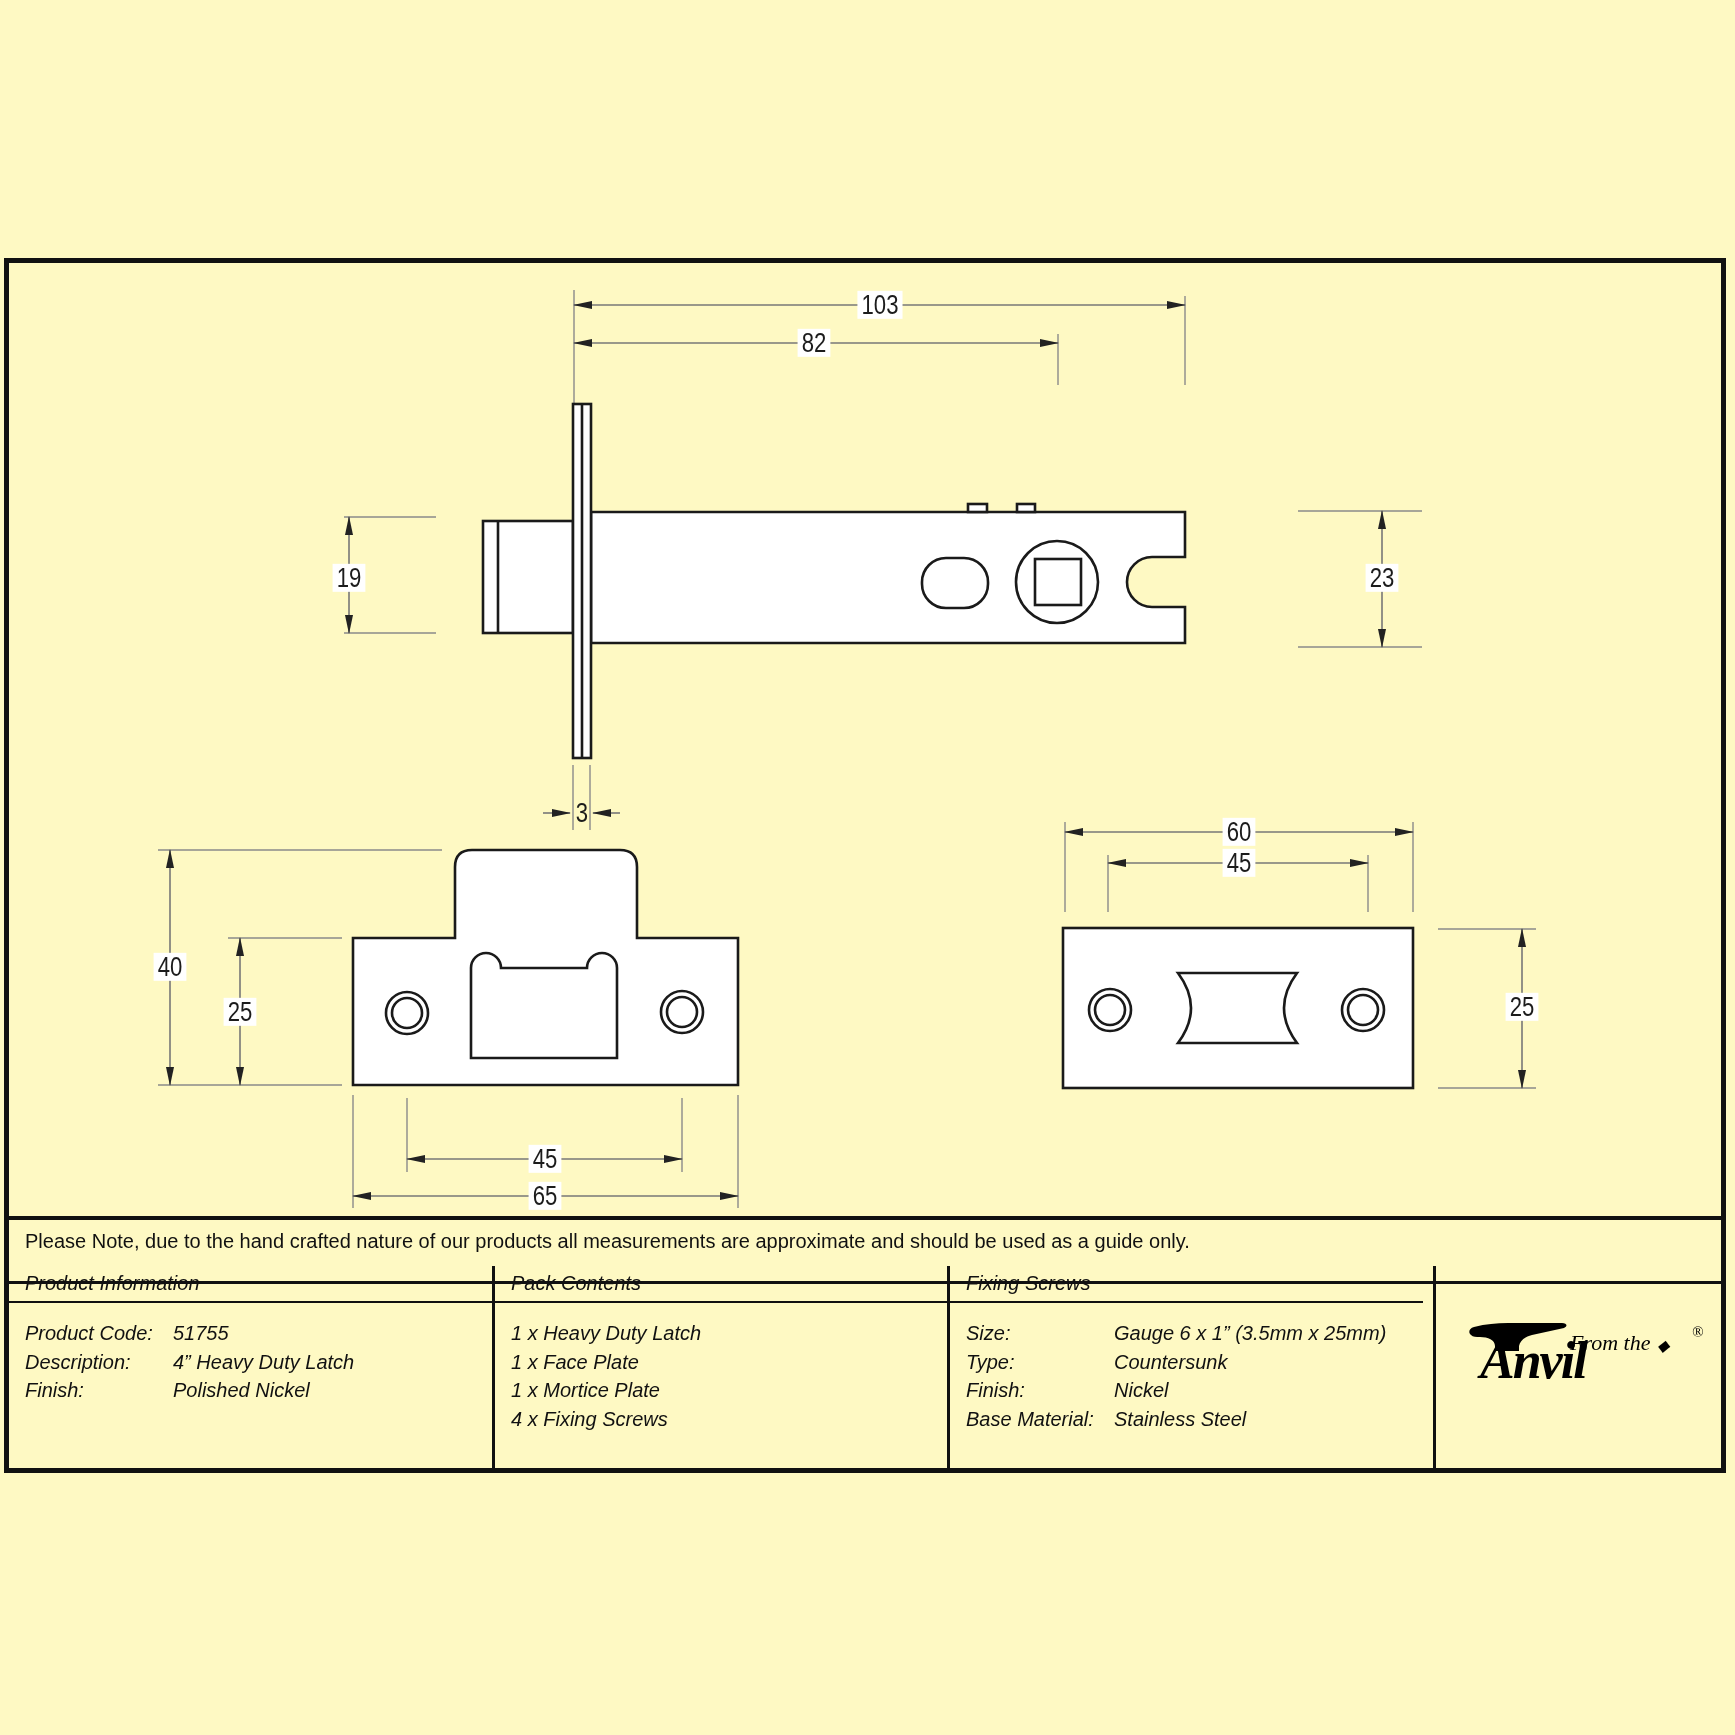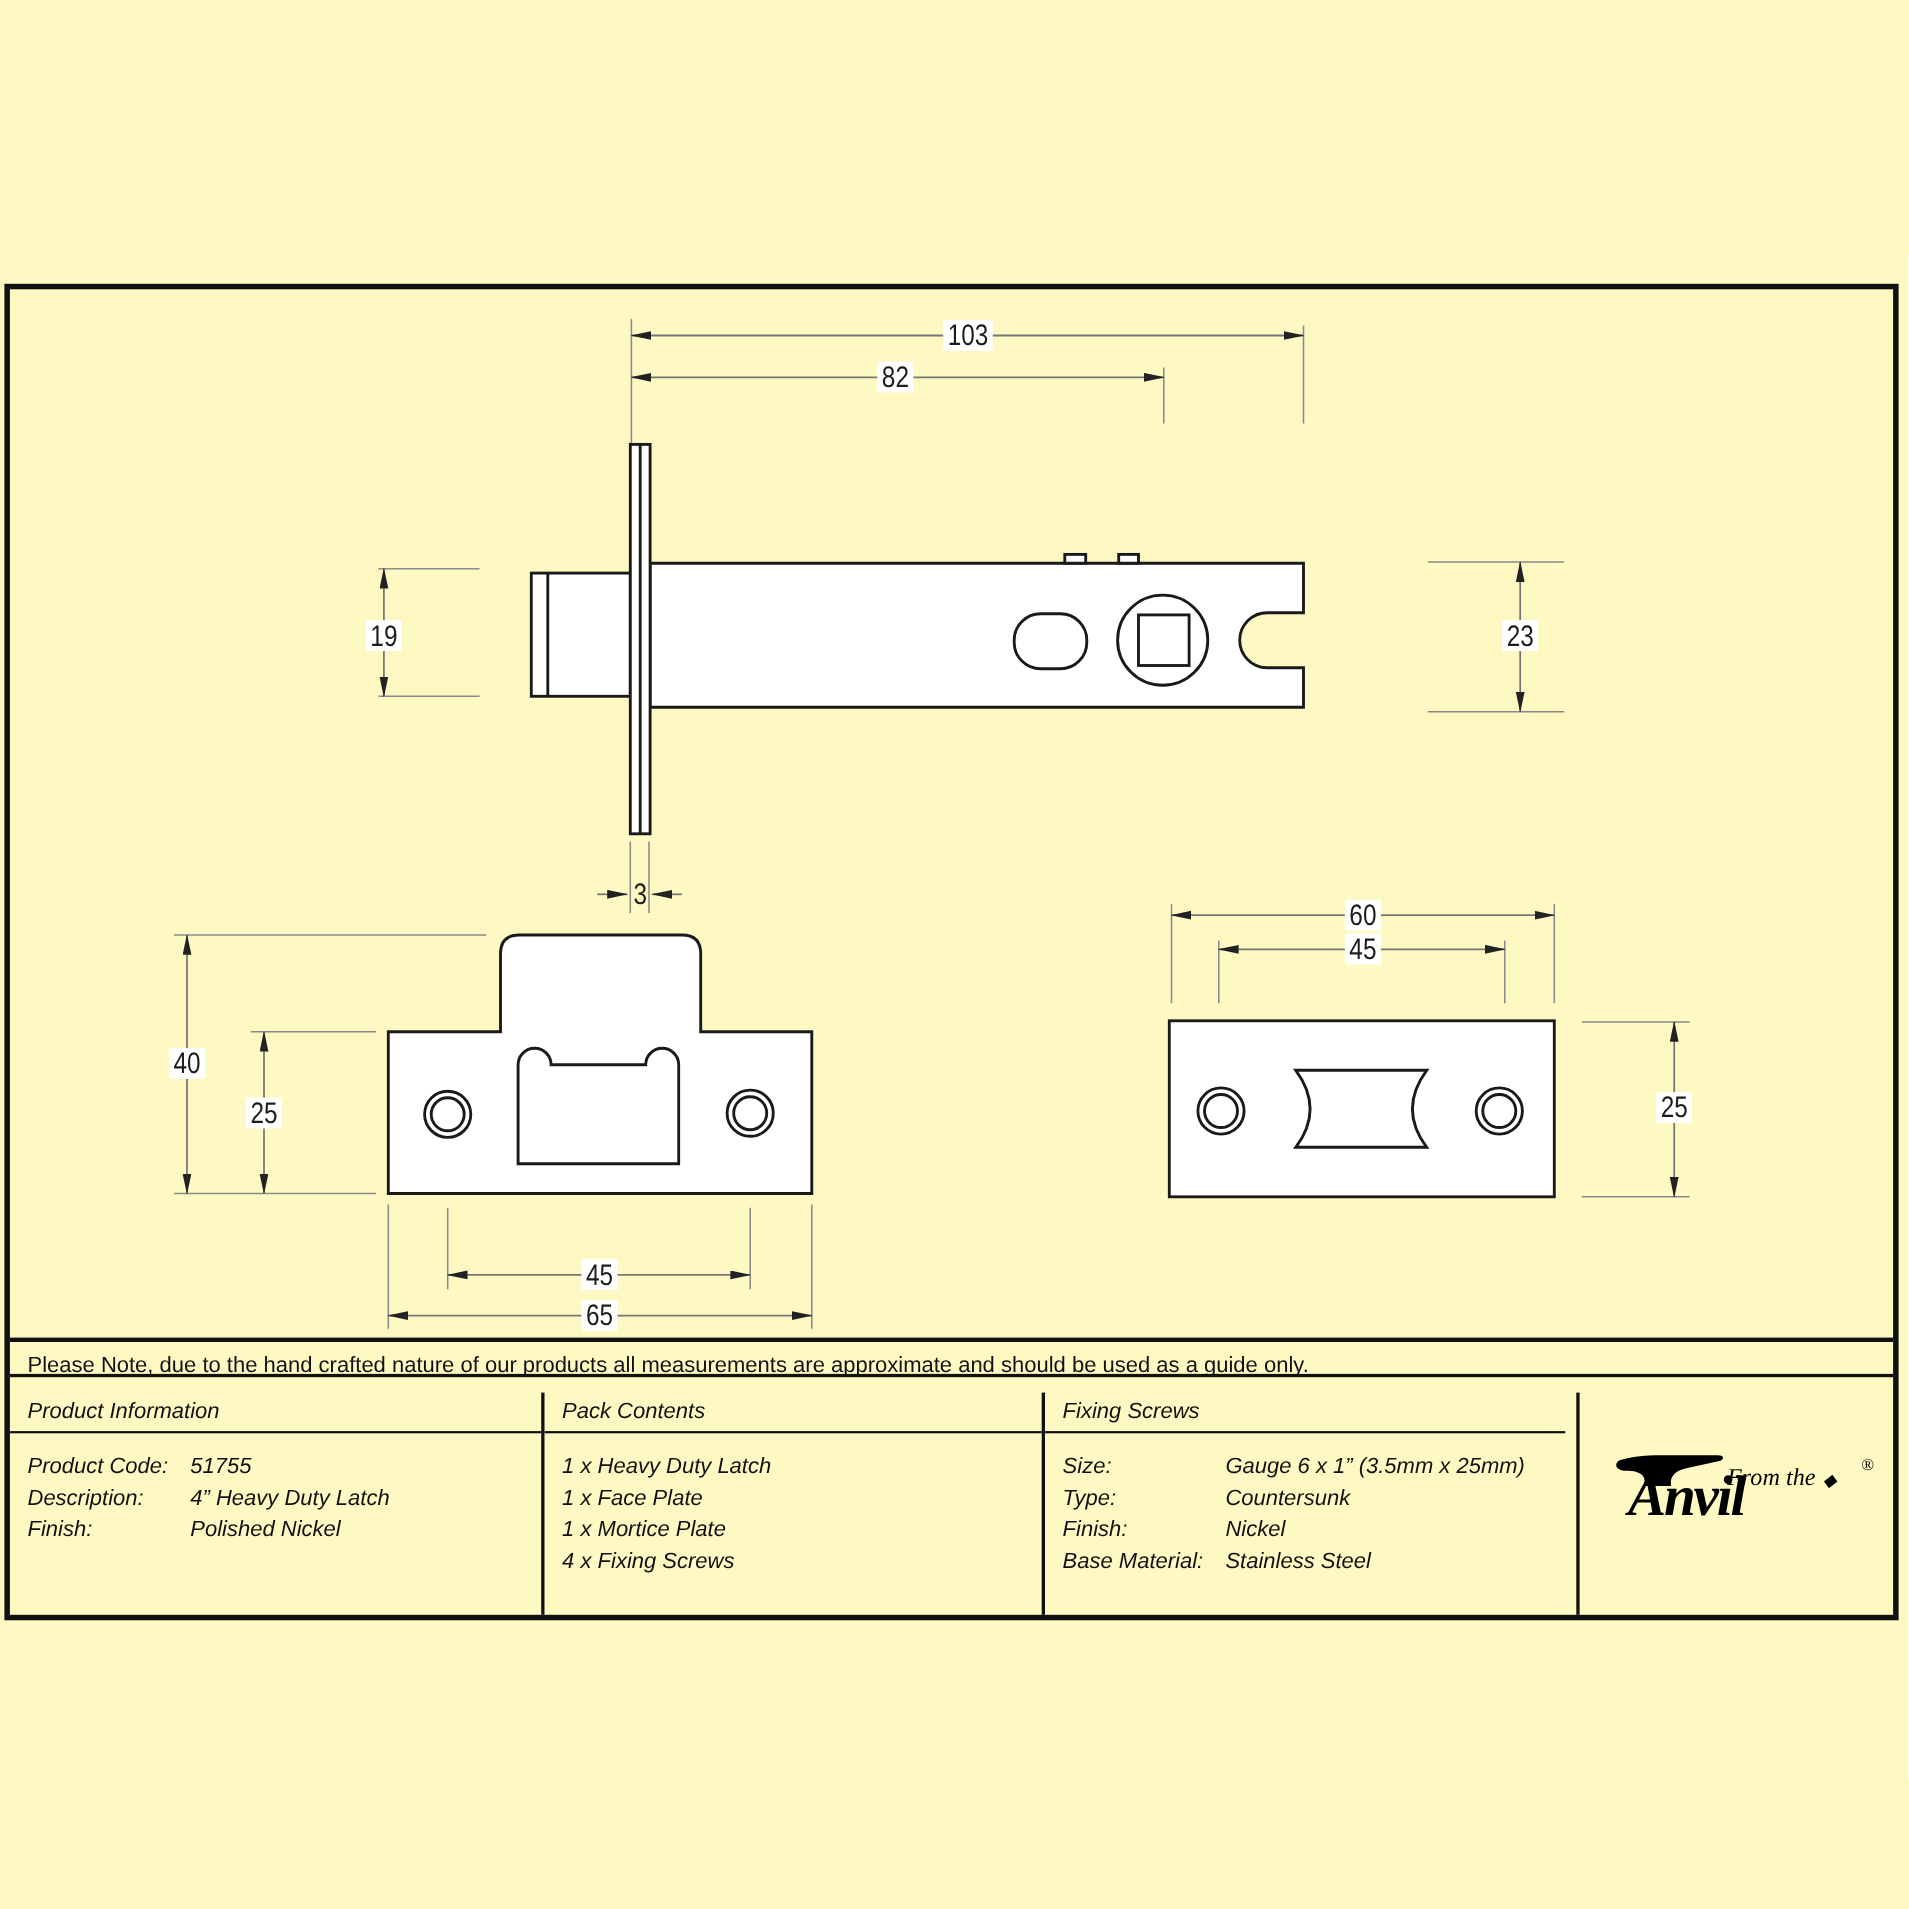--- a/index.html
+++ b/index.html
@@ -8,21 +8,21 @@
   svg{position:absolute;left:0;top:0;}
   .shape{fill:#fff;stroke:#1a1a1a;stroke-width:2.6;}
   .shape-nofill{fill:none;stroke:#1a1a1a;stroke-width:2.6;}
   .dimline{stroke:#777;stroke-width:1.6;fill:none;}
   .extline{stroke:#8a8a8a;stroke-width:1.4;fill:none;}
   .dim-label{position:absolute;transform:translate(-50%,-50%) scaleX(0.82);
              font-size:27px;color:#1c1c1c;background:#fff;padding:0 5px;line-height:1.05;
              white-space:nowrap;}
   .frame{position:absolute;left:4px;top:258px;width:1722px;height:1215px;
          border:5px solid #111;box-sizing:border-box;}
-  .note-row{position:absolute;left:9px;top:1216px;width:1712px;height:36px;box-sizing:border-box;
+  .note-row{position:absolute;left:9px;top:1216px;width:1712px;height:68px;box-sizing:border-box;
             border-top:4px solid #111;border-bottom:3px solid #111;
             font-size:20px;line-height:42px;padding-left:16px;letter-spacing:0px;}
   .table-row{position:absolute;left:9px;top:1266px;width:1448px;height:202px;box-sizing:border-box;font-style:italic;}
   .col{position:absolute;top:0;height:100%;box-sizing:border-box;}
   .col-b{border-left:3px solid #111;}
   .col1{left:0;width:483px;}
   .col2{left:483px;width:455px;}
   .col3{left:938px;width:476px;}
   .col4{left:1414px;width:298px;}
   .col-header{height:37px;border-bottom:2.5px solid #111;box-sizing:border-box;

